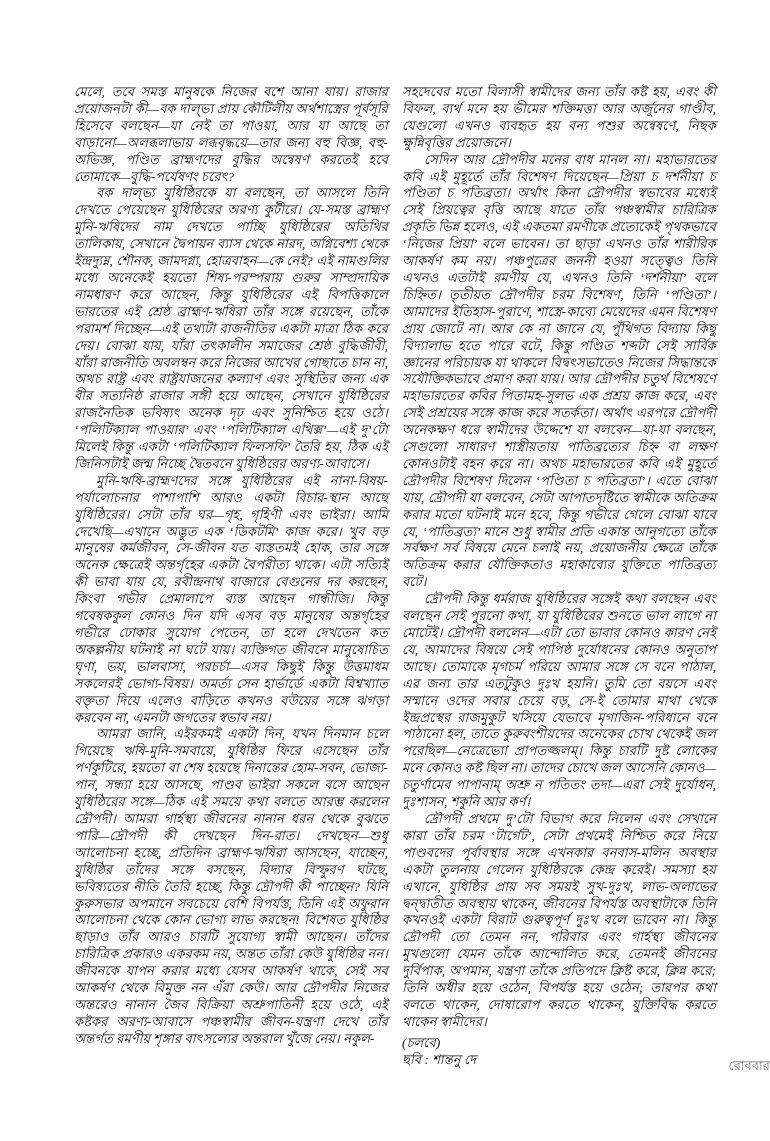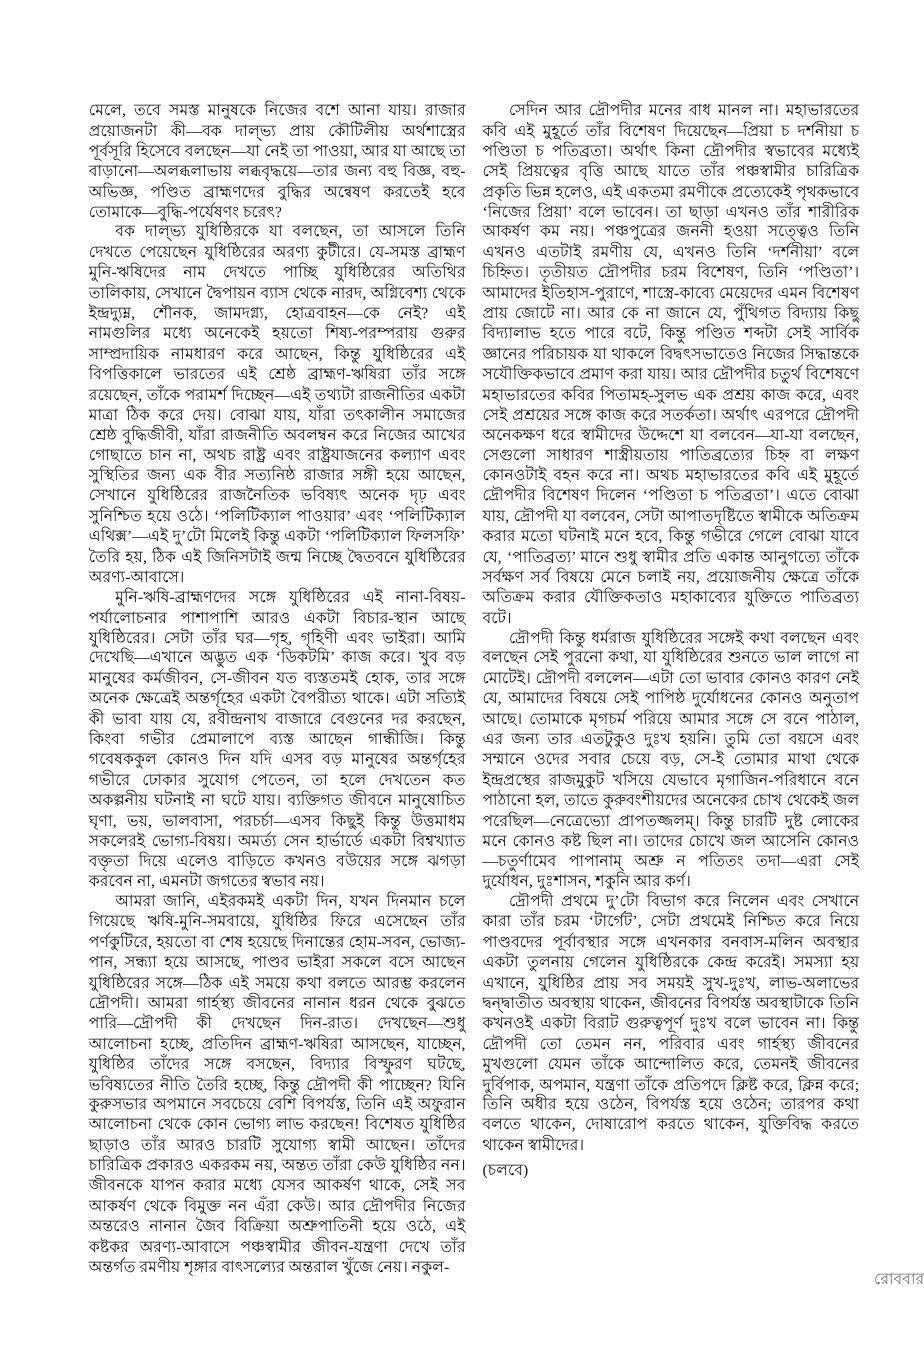--- a/index.html
+++ b/index.html
@@ -12,20 +12,21 @@
     font-family: "Liberation Serif", "DejaVu Serif", serif;
     color: #0d0d0d;
   }
   .content {
     position: absolute;
     left: 74px;
     top: 84px;
     width: 642px;
     display: flex;
     gap: 14px;
+    font-style: italic;
   }
   .col {
     width: 314px;
     font-size: 13px;
     line-height: 16.9px;
     text-align: justify;
     letter-spacing: 0.1px;
   }
   .col p { margin: 0; }
   .col p.indent { text-indent: 1.7em; }
@@ -63,24 +64,26 @@
   <div class="content">
 
     <div class="col">
       <p>মেলে, তবে সমস্ত মানুষকে নিজের বশে আনা যায়। রাজার প্রয়োজনটা কী—বক দাল্ভ্য প্রায় কৌটিলীয় অর্থশাস্ত্রের পূর্বসূরি হিসেবে বলছেন—যা নেই তা পাওয়া, আর যা আছে তা বাড়ানো—অলব্ধলাভায় লব্ধবৃদ্ধয়ে—তার জন্য বহু বিজ্ঞ, বহু-অভিজ্ঞ, পণ্ডিত ব্রাহ্মণদের বুদ্ধির অন্বেষণ করতেই হবে তোমাকে—বুদ্ধি-পর্যেষণং চরেৎ?</p>
       <p class="indent">বক দাল্ভ্য যুধিষ্ঠিরকে যা বলছেন, তা আসলে তিনি দেখতে পেয়েছেন যুধিষ্ঠিরের অরণ্য কুটীরে। যে-সমস্ত ব্রাহ্মণ মুনি-ঋষিদের নাম দেখতে পাচ্ছি যুধিষ্ঠিরের অতিথির তালিকায়, সেখানে দ্বৈপায়ন ব্যাস থেকে নারদ, অগ্নিবেশ্য থেকে ইন্দ্রদ্যুম্ন, শৌনক, জামদগ্ন্য, হোত্রবাহন—কে নেই? এই নামগুলির মধ্যে অনেকেই হয়তো শিষ্য-পরম্পরায় গুরুর সাম্প্রদায়িক নামধারণ করে আছেন, কিন্তু যুধিষ্ঠিরের এই বিপত্তিকালে ভারতের এই শ্রেষ্ঠ ব্রাহ্মণ-ঋষিরা তাঁর সঙ্গে রয়েছেন, তাঁকে পরামর্শ দিচ্ছেন—এই তথ্যটা রাজনীতির একটা মাত্রা ঠিক করে দেয়। বোঝা যায়, যাঁরা তৎকালীন সমাজের শ্রেষ্ঠ বুদ্ধিজীবী, যাঁরা রাজনীতি অবলম্বন করে নিজের আখের গোছাতে চান না, অথচ রাষ্ট্র এবং রাষ্ট্রযাজনের কল্যাণ এবং সুস্থিতির জন্য এক বীর সত্যনিষ্ঠ রাজার সঙ্গী হয়ে আছেন, সেখানে যুধিষ্ঠিরের রাজনৈতিক ভবিষ্যৎ অনেক দৃঢ় এবং সুনিশ্চিত হয়ে ওঠে। ‘পলিটিক্যাল পাওয়ার’ এবং ‘পলিটিক্যাল এথিক্স’—এই দু’টো মিলেই কিন্তু একটা ‘পলিটিক্যাল ফিলসফি’ তৈরি হয়, ঠিক এই জিনিসটাই জন্ম নিচ্ছে দ্বৈতবনে যুধিষ্ঠিরের অরণ্য-আবাসে।</p>
       <p class="indent">মুনি-ঋষি-ব্রাহ্মণদের সঙ্গে যুধিষ্ঠিরের এই নানা-বিষয়-পর্যালোচনার পাশাপাশি আরও একটা বিচার-স্থান আছে যুধিষ্ঠিরের। সেটা তাঁর ঘর—গৃহ, গৃহিণী এবং ভাইরা। আমি দেখেছি—এখানে অদ্ভুত এক ‘ডিকটমি’ কাজ করে। খুব বড় মানুষের কর্মজীবন, সে-জীবন যত ব্যস্ততমই হোক, তার সঙ্গে অনেক ক্ষেত্রেই অন্তর্গৃহের একটা বৈপরীত্য থাকে। এটা সত্যিই কী ভাবা যায় যে, রবীন্দ্রনাথ বাজারে বেগুনের দর করছেন, কিংবা গভীর প্রেমালাপে ব্যস্ত আছেন গান্ধীজি। কিন্তু গবেষককুল কোনও দিন যদি এসব বড় মানুষের অন্তর্গৃহের গভীরে ঢোকার সুযোগ পেতেন, তা হলে দেখতেন কত অকল্পনীয় ঘটনাই না ঘটে যায়। ব্যক্তিগত জীবনে মানুষোচিত ঘৃণা, ভয়, ভালবাসা, পরচর্চা—এসব কিছুই কিন্তু উত্তমাধম সকলেরই ভোগ্য-বিষয়। অমর্ত্য সেন হার্ভার্ডে একটা বিশ্বখ্যাত বক্তৃতা দিয়ে এলেও বাড়িতে কখনও বউয়ের সঙ্গে ঝগড়া করবেন না, এমনটা জগতের স্বভাব নয়।</p>
       <p class="indent">আমরা জানি, এইরকমই একটা দিন, যখন দিনমান চলে গিয়েছে ঋষি-মুনি-সমবায়ে, যুধিষ্ঠির ফিরে এসেছেন তাঁর পর্ণকুটিরে, হয়তো বা শেষ হয়েছে দিনান্তের হোম-সবন, ভোজ্য-পান, সন্ধ্যা হয়ে আসছে, পাণ্ডব ভাইরা সকলে বসে আছেন যুধিষ্ঠিরের সঙ্গে—ঠিক এই সময়ে কথা বলতে আরম্ভ করলেন দ্রৌপদী। আমরা গার্হস্থ্য জীবনের নানান ধরন থেকে বুঝতে পারি—দ্রৌপদী কী দেখছেন দিন-রাত। দেখছেন—শুধু আলোচনা হচ্ছে, প্রতিদিন ব্রাহ্মণ-ঋষিরা আসছেন, যাচ্ছেন, যুধিষ্ঠির তাঁদের সঙ্গে বসছেন, বিদ্যার বিস্ফুরণ ঘটছে, ভবিষ্যতের নীতি তৈরি হচ্ছে, কিন্তু দ্রৌপদী কী পাচ্ছেন? যিনি কুরুসভার অপমানে সবচেয়ে বেশি বিপর্যস্ত, তিনি এই অফুরান আলোচনা থেকে কোন ভোগ্য লাভ করছেন! বিশেষত যুধিষ্ঠির ছাড়াও তাঁর আরও চারটি সুযোগ্য স্বামী আছেন। তাঁদের চারিত্রিক প্রকারও একরকম নয়, অন্তত তাঁরা কেউ যুধিষ্ঠির নন। জীবনকে যাপন করার মধ্যে যেসব আকর্ষণ থাকে, সেই সব আকর্ষণ থেকে বিমুক্ত নন এঁরা কেউ। আর দ্রৌপদীর নিজের অন্তরেও নানান জৈব বিক্রিয়া অশ্রুপাতিনী হয়ে ওঠে, এই কষ্টকর অরণ্য-আবাসে পঞ্চস্বামীর জীবন-যন্ত্রণা দেখে তাঁর অন্তর্গত রমণীয় শৃঙ্গার বাৎসল্যের অন্তরাল খুঁজে নেয়। নকুল-</p>
     </div>
 
     <div class="col">
+      <p>সহদেবের মতো বিলাসী স্বামীদের জন্য তাঁর কষ্ট হয়, এবং কী বিফল, ব্যর্থ মনে হয় ভীমের শক্তিমত্তা আর অর্জুনের গাণ্ডীব, যেগুলো এখনও ব্যবহৃত হয় বন্য পশুর অন্বেষণে, নিছক ক্ষুন্নিবৃত্তির প্রয়োজনে।</p>
       <p class="indent">সেদিন আর দ্রৌপদীর মনের বাধ মানল না। মহাভারতের কবি এই মুহূর্তে তাঁর বিশেষণ দিয়েছেন—প্রিয়া চ দর্শনীয়া চ পণ্ডিতা চ পতিব্রতা। অর্থাৎ কিনা দ্রৌপদীর স্বভাবের মধ্যেই সেই প্রিয়ত্বের বৃত্তি আছে যাতে তাঁর পঞ্চস্বামীর চারিত্রিক প্রকৃতি ভিন্ন হলেও, এই একতমা রমণীকে প্রত্যেকেই পৃথকভাবে ‘নিজের প্রিয়া’ বলে ভাবেন। তা ছাড়া এখনও তাঁর শারীরিক আকর্ষণ কম নয়। পঞ্চপুত্রের জননী হওয়া সত্ত্বেও তিনি এখনও এতটাই রমণীয় যে, এখনও তিনি ‘দর্শনীয়া’ বলে চিহ্নিত। তৃতীয়ত দ্রৌপদীর চরম বিশেষণ, তিনি ‘পণ্ডিতা’। আমাদের ইতিহাস-পুরাণে, শাস্ত্রে-কাব্যে মেয়েদের এমন বিশেষণ প্রায় জোটে না। আর কে না জানে যে, পুঁথিগত বিদ্যায় কিছু বিদ্যালাভ হতে পারে বটে, কিন্তু পণ্ডিত শব্দটা সেই সার্বিক জ্ঞানের পরিচায়ক যা থাকলে বিদ্বৎসভাতেও নিজের সিদ্ধান্তকে সযৌক্তিকভাবে প্রমাণ করা যায়। আর দ্রৌপদীর চতুর্থ বিশেষণে মহাভারতের কবির পিতামহ-সুলভ এক প্রশ্রয় কাজ করে, এবং সেই প্রশ্রয়ের সঙ্গে কাজ করে সতর্কতা। অর্থাৎ এরপরে দ্রৌপদী অনেকক্ষণ ধরে স্বামীদের উদ্দেশে যা বলবেন—যা-যা বলছেন, সেগুলো সাধারণ শাস্ত্রীয়তায় পাতিব্রত্যের চিহ্ন বা লক্ষণ কোনওটাই বহন করে না। অথচ মহাভারতের কবি এই মুহূর্তে দ্রৌপদীর বিশেষণ দিলেন ‘পণ্ডিতা চ পতিব্রতা’। এতে বোঝা যায়, দ্রৌপদী যা বলবেন, সেটা আপাতদৃষ্টিতে স্বামীকে অতিক্রম করার মতো ঘটনাই মনে হবে, কিন্তু গভীরে গেলে বোঝা যাবে যে, ‘পাতিব্রত্য’ মানে শুধু স্বামীর প্রতি একান্ত আনুগত্যে তাঁকে সর্বক্ষণ সর্ব বিষয়ে মেনে চলাই নয়, প্রয়োজনীয় ক্ষেত্রে তাঁকে অতিক্রম করার যৌক্তিকতাও মহাকাব্যের যুক্তিতে পাতিব্রত্য বটে।</p>
       <p class="indent">দ্রৌপদী কিন্তু ধর্মরাজ যুধিষ্ঠিরের সঙ্গেই কথা বলছেন এবং বলছেন সেই পুরনো কথা, যা যুধিষ্ঠিরের শুনতে ভাল লাগে না মোটেই। দ্রৌপদী বললেন—এটা তো ভাবার কোনও কারণ নেই যে, আমাদের বিষয়ে সেই পাপিষ্ঠ দুর্যোধনের কোনও অনুতাপ আছে। তোমাকে মৃগচর্ম পরিয়ে আমার সঙ্গে সে বনে পাঠাল, এর জন্য তার এতটুকুও দুঃখ হয়নি। তুমি তো বয়সে এবং সম্মানে ওদের সবার চেয়ে বড়, সে-ই তোমার মাথা থেকে ইন্দ্রপ্রস্থের রাজমুকুট খসিয়ে যেভাবে মৃগাজিন-পরিধানে বনে পাঠানো হল, তাতে কুরুবংশীয়দের অনেকের চোখ থেকেই জল পরেছিল—নেত্রেভ্যো প্রাপতজ্জলম্। কিন্তু চারটি দুষ্ট লোকের মনে কোনও কষ্ট ছিল না। তাদের চোখে জল আসেনি কোনও—চতুর্ণামেব পাপানাম্ অশ্রু ন পতিতং তদা—এরা সেই দুর্যোধন, দুঃশাসন, শকুনি আর কর্ণ।</p>
       <p class="indent">দ্রৌপদী প্রথমে দু’টো বিভাগ করে নিলেন এবং সেখানে কারা তাঁর চরম ‘টার্গেট’, সেটা প্রথমেই নিশ্চিত করে নিয়ে পাণ্ডবদের পূর্বাবস্থার সঙ্গে এখনকার বনবাস-মলিন অবস্থার একটা তুলনায় গেলেন যুধিষ্ঠিরকে কেন্দ্র করেই। সমস্যা হয় এখানে, যুধিষ্ঠির প্রায় সব সময়ই সুখ-দুঃখ, লাভ-অলাভের দ্বন্দ্বাতীত অবস্থায় থাকেন, জীবনের বিপর্যস্ত অবস্থাটাকে তিনি কখনওই একটা বিরাট গুরুত্বপূর্ণ দুঃখ বলে ভাবেন না। কিন্তু দ্রৌপদী তো তেমন নন, পরিবার এবং গার্হস্থ্য জীবনের মুখগুলো যেমন তাঁকে আন্দোলিত করে, তেমনই জীবনের দুর্বিপাক, অপমান, যন্ত্রণা তাঁকে প্রতিপদে ক্লিষ্ট করে, ক্লিন্ন করে; তিনি অধীর হয়ে ওঠেন, বিপর্যস্ত হয়ে ওঠেন; তারপর কথা বলতে থাকেন, দোষারোপ করতে থাকেন, যুক্তিবিদ্ধ করতে থাকেন স্বামীদের।</p>
       <p class="signoff-line signoff-continued">(চলবে)</p>
+      <p class="signoff-line">ছবি : শান্তনু দে</p>
     </div>
 
   </div>
 
   <div class="footer">
     <div class="masthead">রোববার</div>
   </div>
 
 </div>
 

